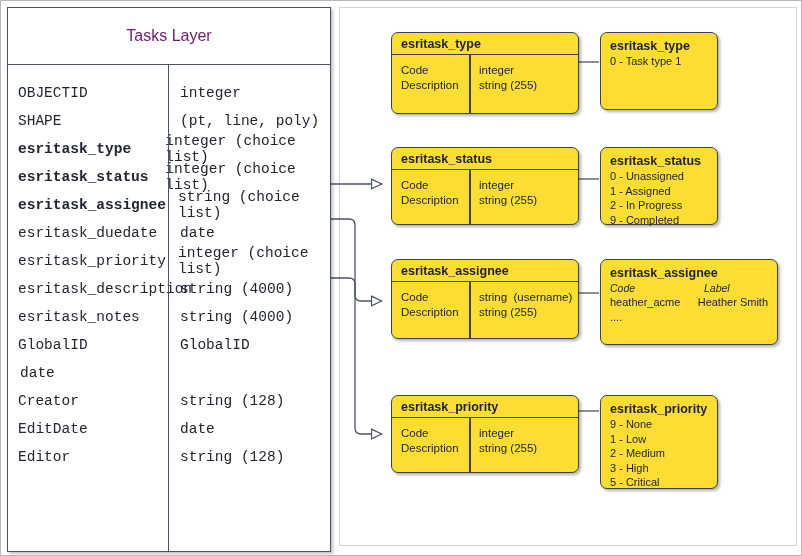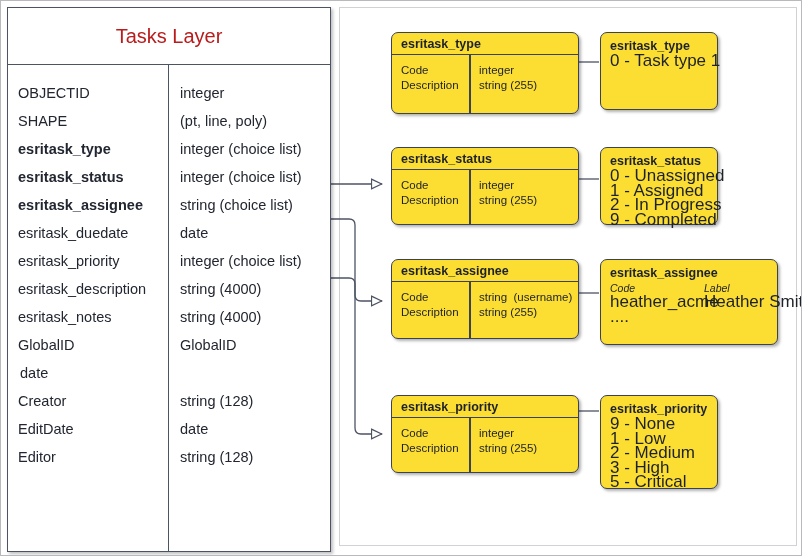--- a/index.html
+++ b/index.html
@@ -15,25 +15,25 @@
     border:1px solid #d2d2d6;background:#ffffff;box-sizing:border-box;
   }
   
   #tasks-layer{
     position:absolute;left:6px;top:6px;width:324px;height:545px;
     background:#ffffff;border:1px solid #4c5363;box-sizing:border-box;
     box-shadow:2px 2px 3px rgba(0,0,0,.25);
   }
   #tasks-title{
     height:56px;line-height:56px;text-align:center;
-    font-size:20px;color:#b91c1c;border-bottom:1px solid #4c5363;
+    font-size:16px;color:#701a75;border-bottom:1px solid #4c5363;
   }
   #tasks-body{position:relative;height:487px;}
   #col-divider{position:absolute;left:160px;top:0;bottom:0;width:1px;background:#4c5363;}
-  .field-row{height:28px;display:flex;align-items:center;}
+  .field-row{height:28px;display:flex;align-items:center;font-family:Liberation Mono, monospace;}
   .field-name{width:160px;padding-left:10px;box-sizing:border-box;
     font-size:14.5px;color:#222630;}
   .field-type{padding-left:12px;font-size:14.5px;color:#222630;}
   .field-row.key .field-name{font-weight:bold;}
   #fields{padding-top:14px;}
   
   .ybox{
     position:absolute;background:#FCDE33;border:1.6px solid #3b4250;
     border-radius:7px;box-sizing:border-box;
     box-shadow:2px 2px 3px rgba(0,0,0,.3);
@@ -48,21 +48,21 @@
   .bcol{position:absolute;top:8px;font-size:11.5px;color:#1d2129;line-height:15px;}
   .bcol.left{left:9px;}
   .bcol.right{left:87px;}
   
   .lbox{
     position:absolute;background:#FCDE33;border:1.6px solid #3b4250;
     border-radius:7px;box-sizing:border-box;padding:6px 9px;
     box-shadow:2px 2px 3px rgba(0,0,0,.3);
   }
   .lbox-title{font-size:12.5px;font-weight:bold;color:#1d2129;line-height:15px;}
-  .lbox-line{font-size:17px;color:#1d2129;line-height:14.5px;white-space:pre;}
+  .lbox-line{font-size:11px;color:#1d2129;line-height:14.5px;white-space:pre;}
   .lbox-hdr{font-size:10.5px;font-style:italic;color:#1d2129;line-height:14px;}
   .two-col{display:flex;}
   .two-col .c1{width:94px;}
   svg#wires{position:absolute;left:0;top:0;width:802px;height:556px;
     pointer-events:none;}
 </style>
 </head>
 <body>
 
 <div id="canvas">

